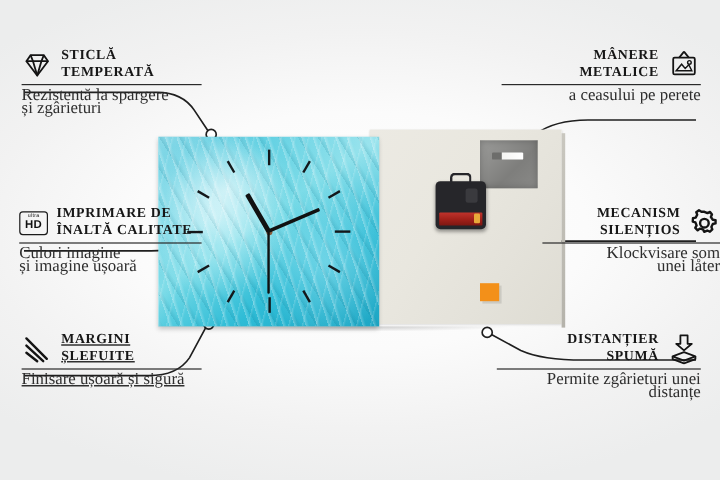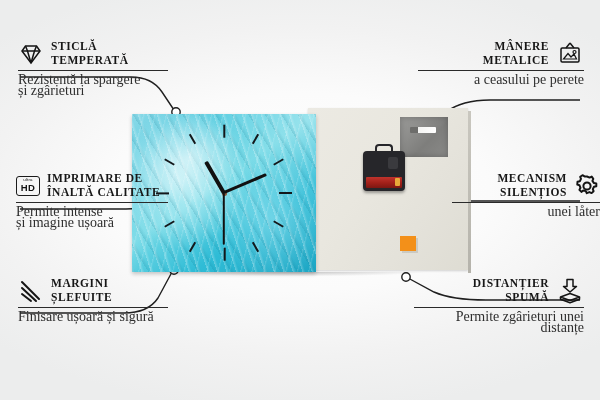--- a/index.html
+++ b/index.html
@@ -217,25 +217,25 @@
       <div class="hd-badge">
         <span class="u">ultra</span>
         <span class="h">HD</span>
       </div>
       <div>
         <div class="ttl">IMPRIMARE DE</div>
         <div class="ttl">ÎNALTĂ CALITATE</div>
       </div>
     </div>
     <div class="rule"></div>
-    <div class="sub">Permite intense</div>
+    <div class="sub">Culori imagine</div>
     <div class="sub">și imagine ușoară</div>
   </div>
 
-  <div class="callout c-left" style="left:18px; top:277px; width:150px;">
+  <div class="callout c-left" style="left:18px; top:277px; width:150px;text-decoration:underline;">
     <div class="head">
       <svg class="ic" width="26" height="24" viewBox="0 0 26 24">
         <g stroke="#141414" stroke-width="2" stroke-linecap="round">
           <path d="M4,3 L21,20"></path>
             <path d="M4,9 L18,22"></path>
             <path d="M4,15 L13,22"></path>
         </g>
       </svg>
       <div>
         <div class="ttl">MARGINI</div>
@@ -272,20 +272,21 @@
         <div class="ttl">SILENȚIOS</div>
       </div>
       <svg class="ic" width="26" height="24" viewBox="0 0 26 24">
         <g fill="none" stroke="#141414" stroke-width="2" stroke-linejoin="round">
           <path d="M13,2.5 l2.6,1.1 2.1,-1 1.6,2.2 -0.9,2.1 1.6,2.2 2.3,0.3 0,2.8 -2.3,0.5 -1.2,2.4 0.8,2.1 -2,1.9 -2.2,-1 -2.6,1.1 -1,-2.1 -2.6,-0.6 -1.8,1.4 -2,-2 1.1,-2.1 -1,-2.5 -2.2,-0.7 0.2,-2.8 2.3,-0.5 1.2,-2.4 -0.8,-2.1 2.3,-1.6 2,1.2 Z"></path>
           <circle cx="13" cy="12" r="3.6"></circle>
         </g>
       </svg>
     </div>
     <div class="rule"></div>
+    <div class="sub">Klockvisare som</div>
     <div class="sub">unei låter</div>
   </div>
 
   <div class="callout c-right" style="right:16px; top:277px; width:170px;">
     <div class="head">
       <div>
         <div class="ttl">DISTANȚIER</div>
         <div class="ttl">SPUMĂ</div>
       </div>
       <svg class="ic" width="28" height="26" viewBox="0 0 28 26">

